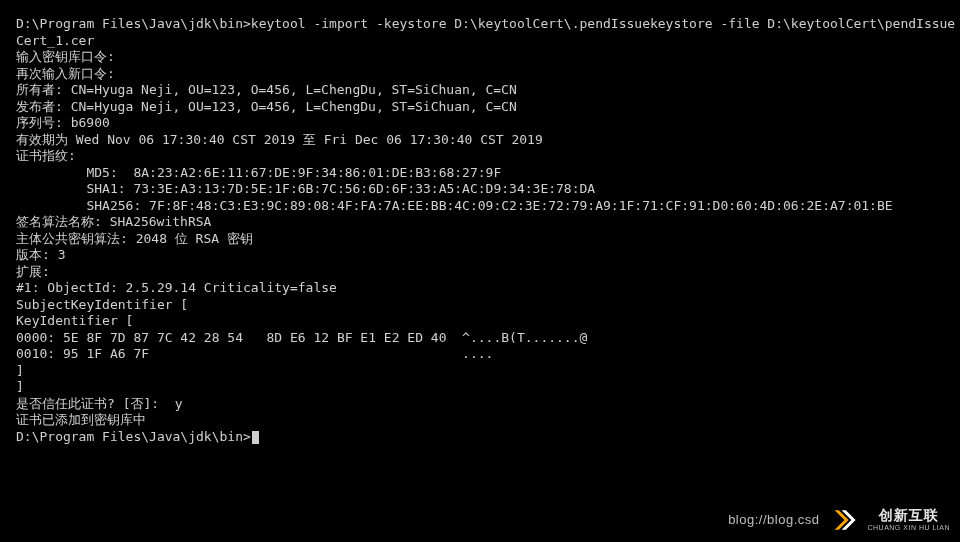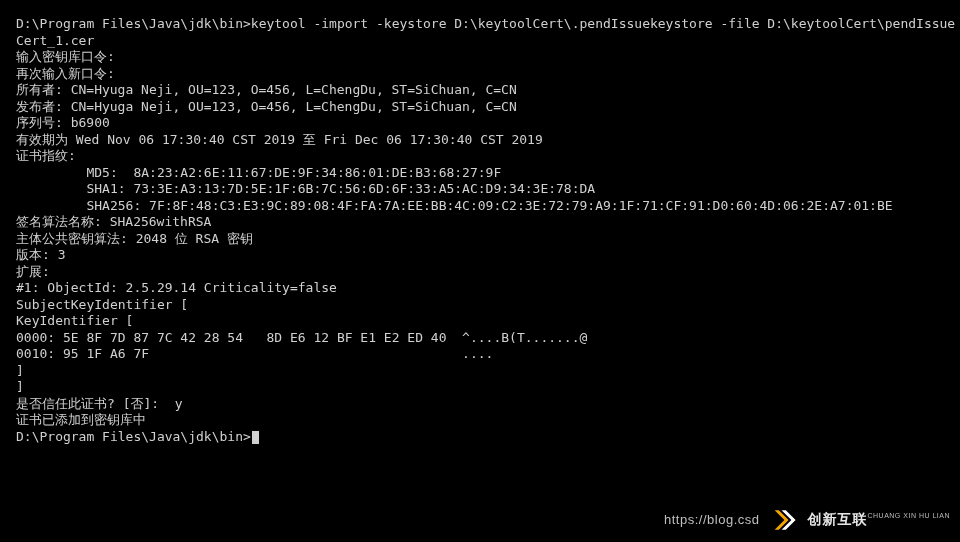--- a/index.html
+++ b/index.html
@@ -28,39 +28,39 @@
     gap: 10px;
     color: #cfcfcf;
     font-family: Arial, sans-serif;
     font-size: 13px;
   }
   .wm-url { color: #bfbfbf; letter-spacing: 0.5px; }
   .wm-logo {
     width: 28px; height: 28px; position: relative;
   }
   .wm-logo svg { width: 28px; height: 28px; display:block; }
-  .wm-text { display:flex; flex-direction:row; line-height:1.1; }
+  .wm-text { display:flex; flex-direction:column; line-height:1.1;align-items:center; }
   .wm-cn { font-size:14px; font-weight:bold; color:#e6e6e6; letter-spacing:1px;}
   .wm-py { font-size:7px; color:#bdbdbd; letter-spacing:0.5px;}
   .line { display:block; }
   .caret {
     display:inline-block;
     width:7px; height:13px;
     background:#d0d0d0;
     vertical-align:text-bottom;
     margin-left:1px;
   }
 </style>
 </head>
 <body>
 
 <div class="terminal" id="term"><span class="line">D:\Program Files\Java\jdk\bin&gt;keytool -import -keystore D:\keytoolCert\.pendIssuekeystore -file D:\keytoolCert\pendIssue</span><span class="line">Cert_1.cer</span><span class="line">输入密钥库口令:</span><span class="line">再次输入新口令:</span><span class="line">所有者: CN=Hyuga Neji, OU=123, O=456, L=ChengDu, ST=SiChuan, C=CN</span><span class="line">发布者: CN=Hyuga Neji, OU=123, O=456, L=ChengDu, ST=SiChuan, C=CN</span><span class="line">序列号: b6900</span><span class="line">有效期为 Wed Nov 06 17:30:40 CST 2019 至 Fri Dec 06 17:30:40 CST 2019</span><span class="line">证书指纹:</span><span class="line">         MD5:  8A:23:A2:6E:11:67:DE:9F:34:86:01:DE:B3:68:27:9F</span><span class="line">         SHA1: 73:3E:A3:13:7D:5E:1F:6B:7C:56:6D:6F:33:A5:AC:D9:34:3E:78:DA</span><span class="line">         SHA256: 7F:8F:48:C3:E3:9C:89:08:4F:FA:7A:EE:BB:4C:09:C2:3E:72:79:A9:1F:71:CF:91:D0:60:4D:06:2E:A7:01:BE</span><span class="line">签名算法名称: SHA256withRSA</span><span class="line">主体公共密钥算法: 2048 位 RSA 密钥</span><span class="line">版本: 3</span><span class="line"></span><span class="line">扩展:</span><span class="line"></span><span class="line">#1: ObjectId: 2.5.29.14 Criticality=false</span><span class="line">SubjectKeyIdentifier [</span><span class="line">KeyIdentifier [</span><span class="line">0000: 5E 8F 7D 87 7C 42 28 54   8D E6 12 BF E1 E2 ED 40  ^....B(T.......@</span><span class="line">0010: 95 1F A6 7F                                        ....</span><span class="line">]</span><span class="line">]</span><span class="line"></span><span class="line">是否信任此证书? [否]:  y</span><span class="line">证书已添加到密钥库中</span><span class="line"></span><span class="line">D:\Program Files\Java\jdk\bin&gt;<span class="caret"></span></span></div>
 
 <div class="watermark">
-  <span class="wm-url">https://blog.csd</span>
+  <span class="wm-url">blog://blog.csd</span>
   <span class="wm-logo">
     <svg viewBox="0 0 100 100">
       <path d="M20 15 L55 50 L20 85 L35 85 L70 50 L35 15 Z" fill="#f5a300"></path>
       <path d="M45 15 L80 50 L45 85 L60 85 L95 50 L60 15 Z" fill="#ffffff"></path>
     </svg>
   </span>
   <span class="wm-text">
     <span class="wm-cn">创新互联</span>
     <span class="wm-py">CHUANG XIN HU LIAN</span>
   </span>

